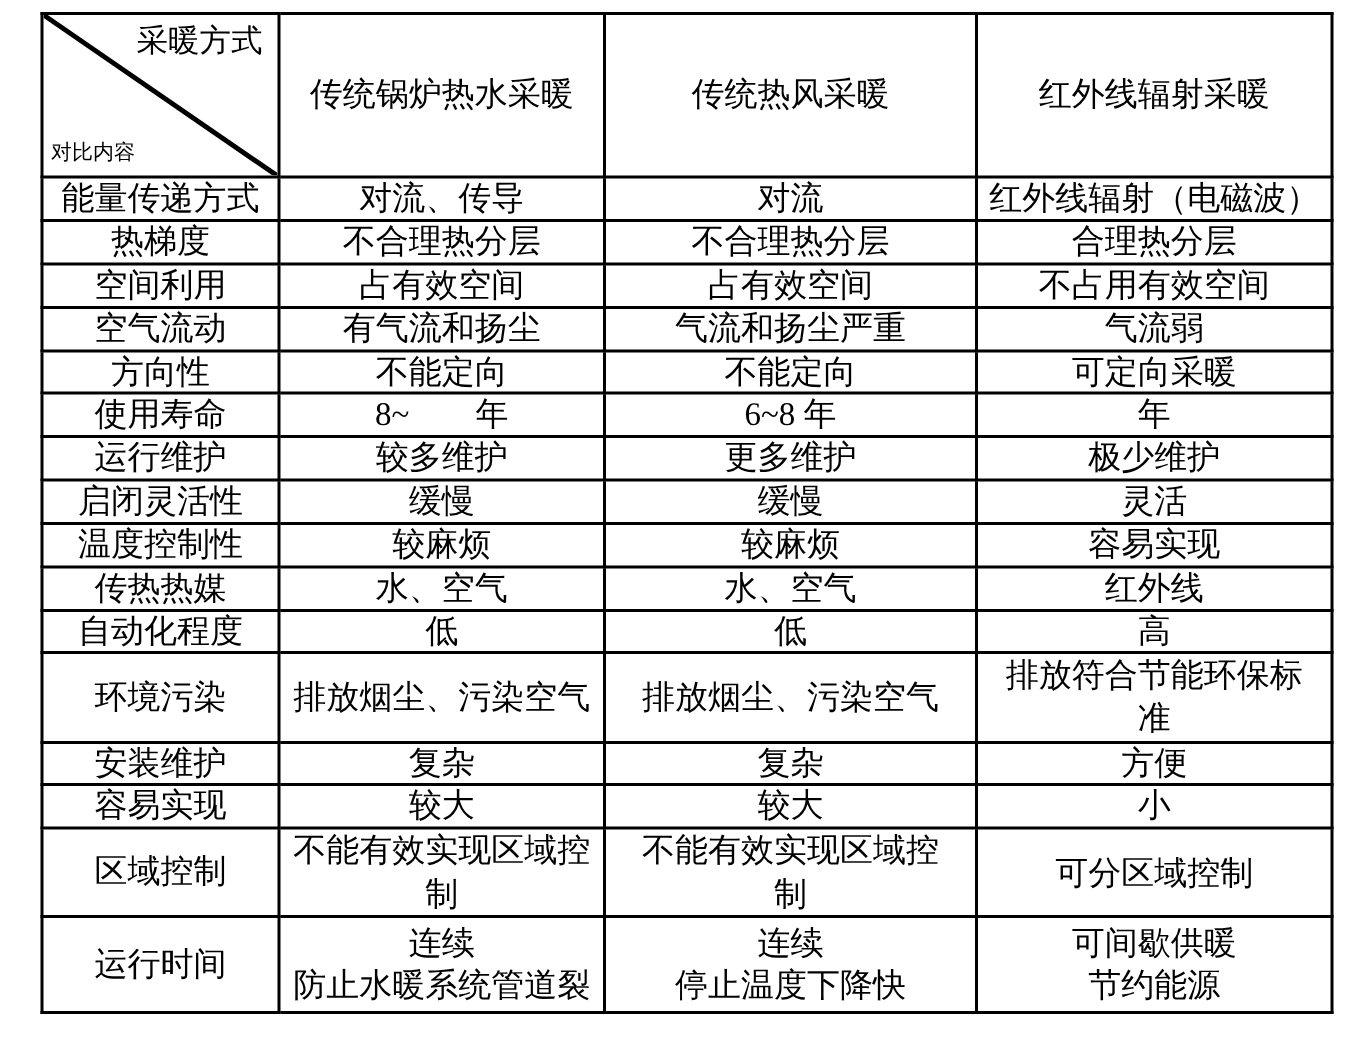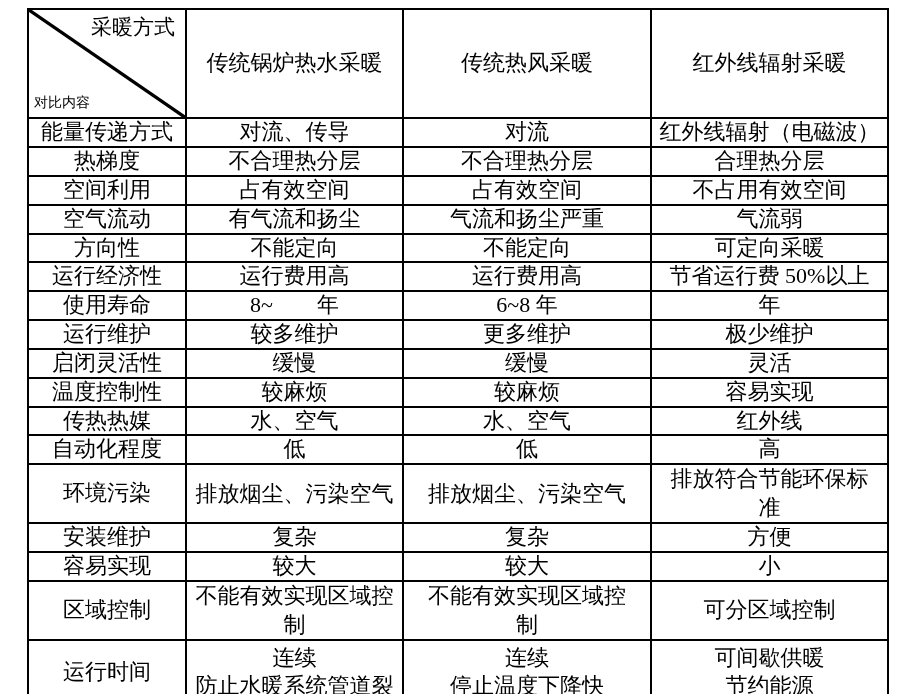--- a/index.html
+++ b/index.html
@@ -110,26 +110,20 @@
         <td>气流和扬尘严重</td>
         <td>气流弱</td>
       </tr>
       <tr>
         <th>方向性</th>
         <td>不能定向</td>
         <td>不能定向</td>
         <td>可定向采暖</td>
       </tr>
       <tr>
-        <th>运行经济性</th>
-        <td>运行费用高</td>
-        <td>运行费用高</td>
-        <td>节省运行费 50%以上</td>
-      </tr>
-      <tr>
         <th>使用寿命</th>
         <td>8~　　年</td>
         <td>6~8 年</td>
         <td>年</td>
       </tr>
       <tr>
         <th>运行维护</th>
         <td>较多维护</td>
         <td>更多维护</td>
         <td>极少维护</td>

